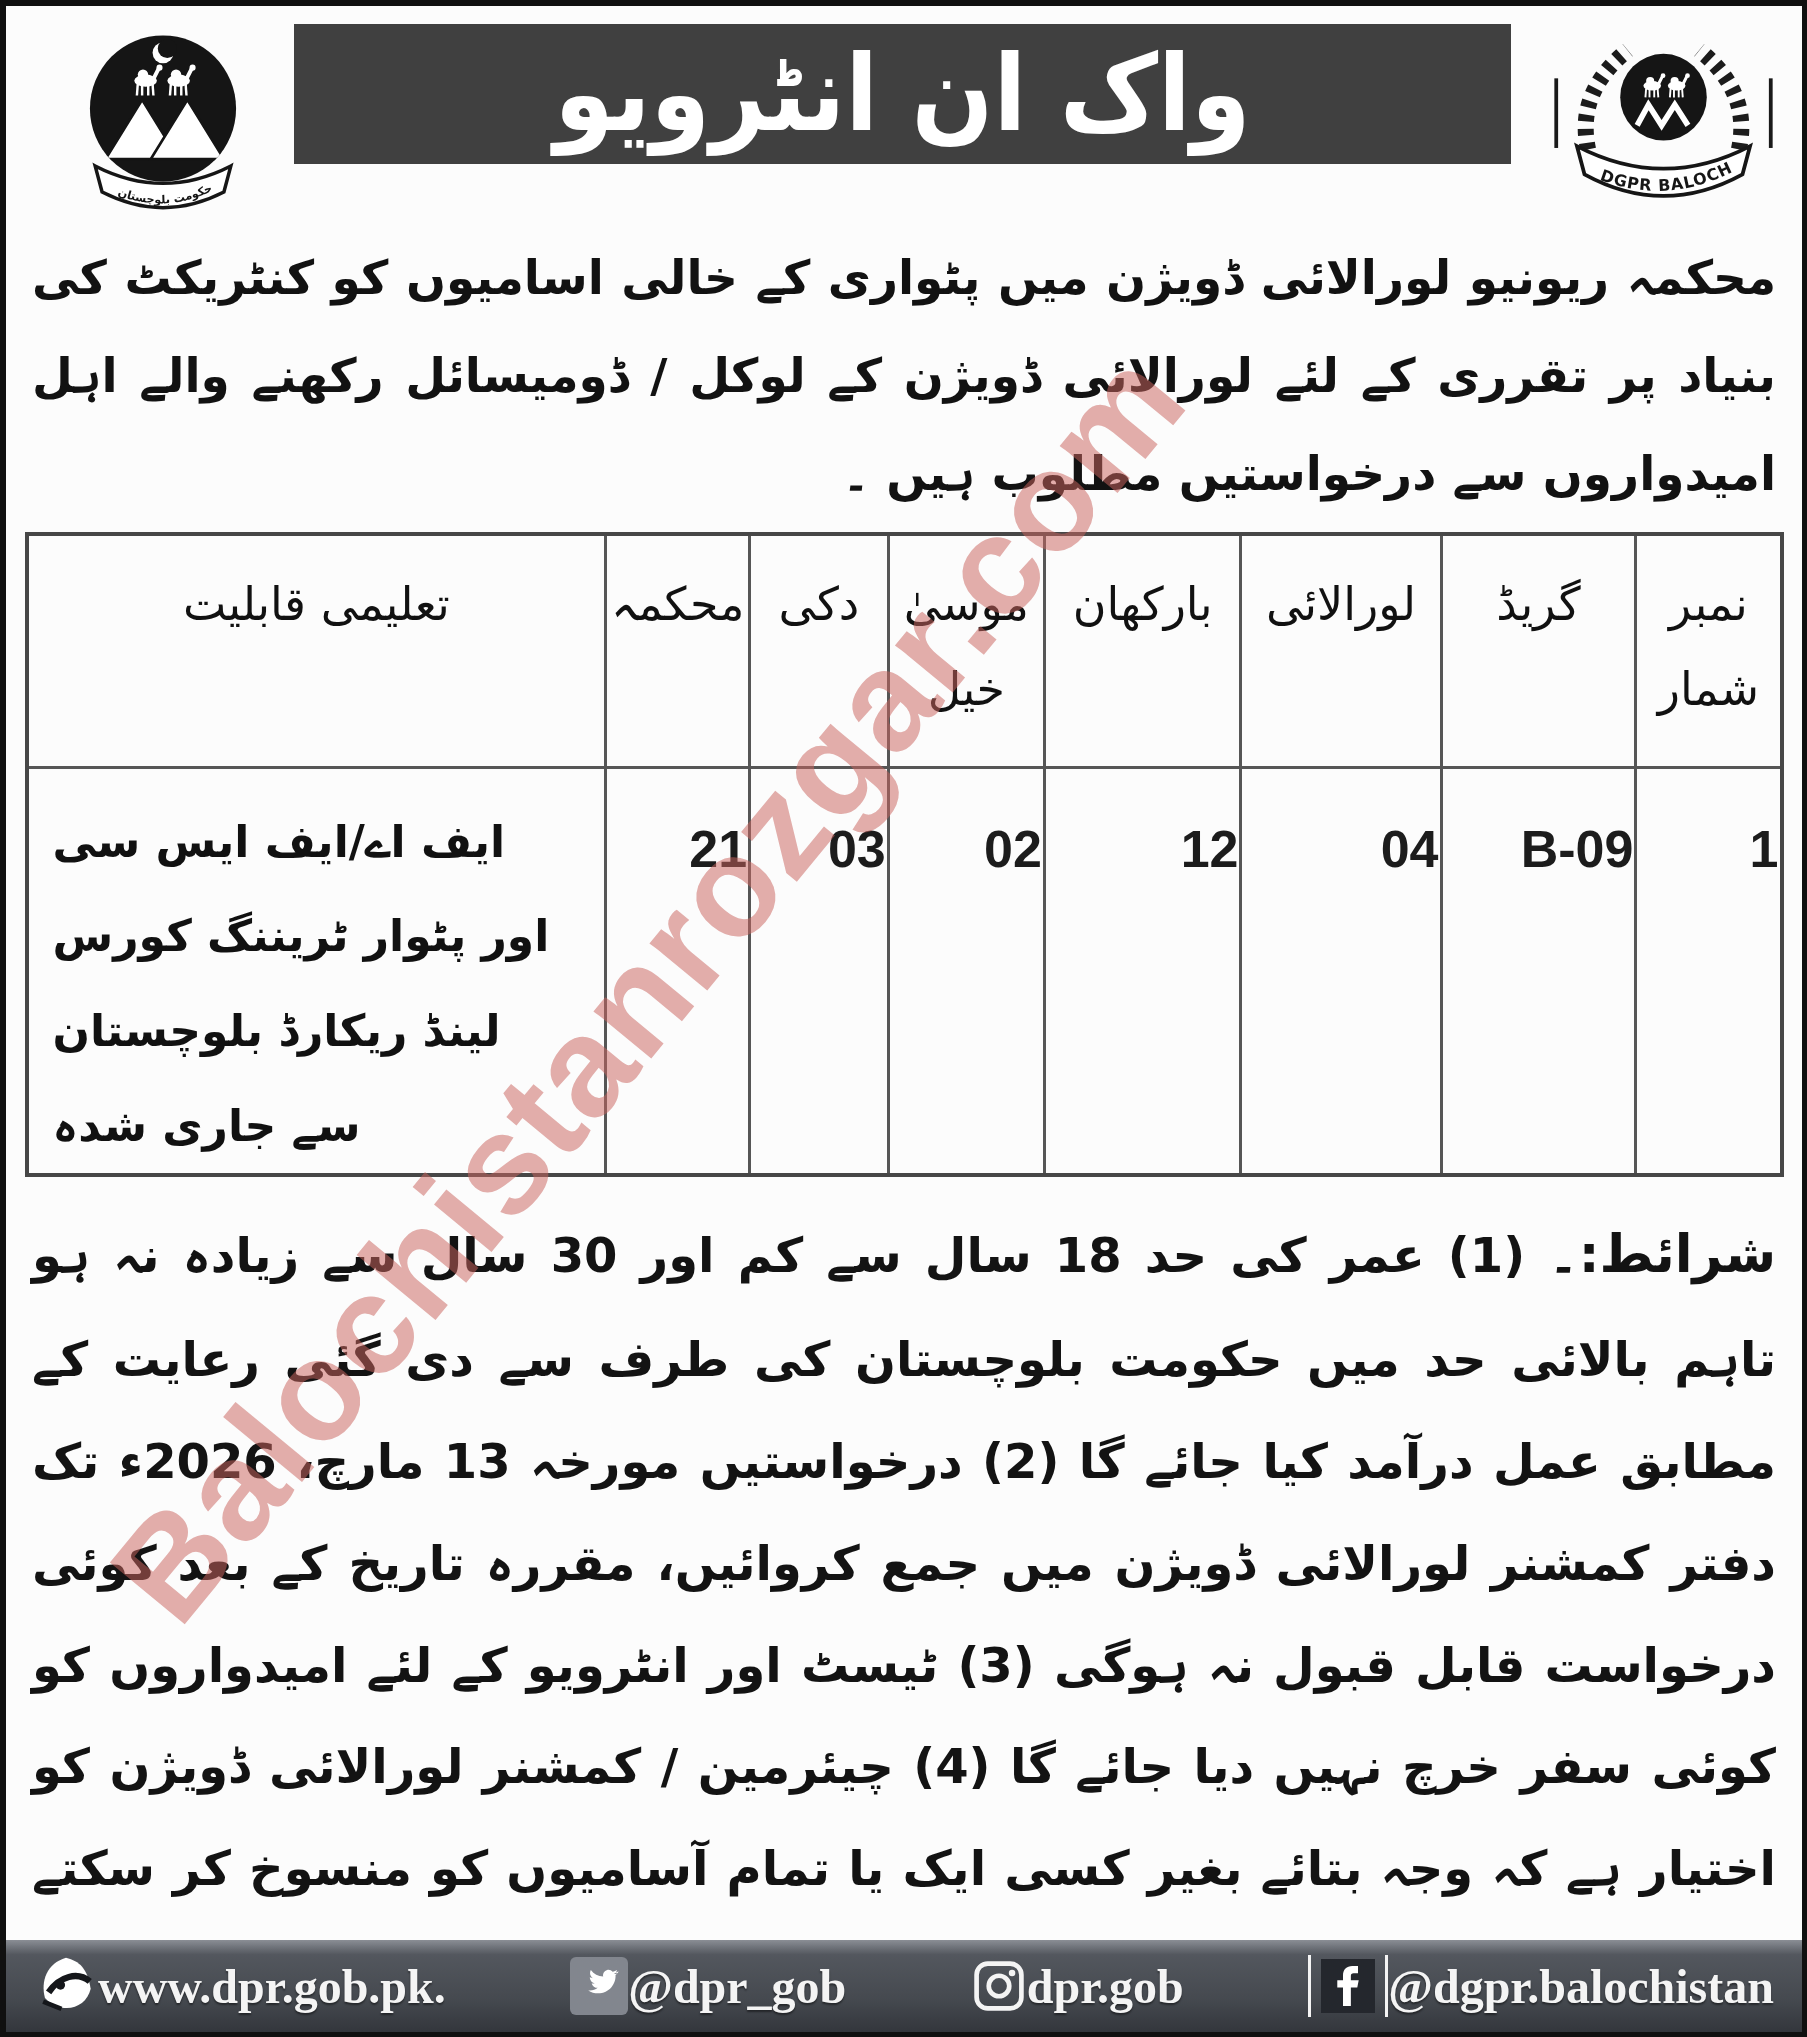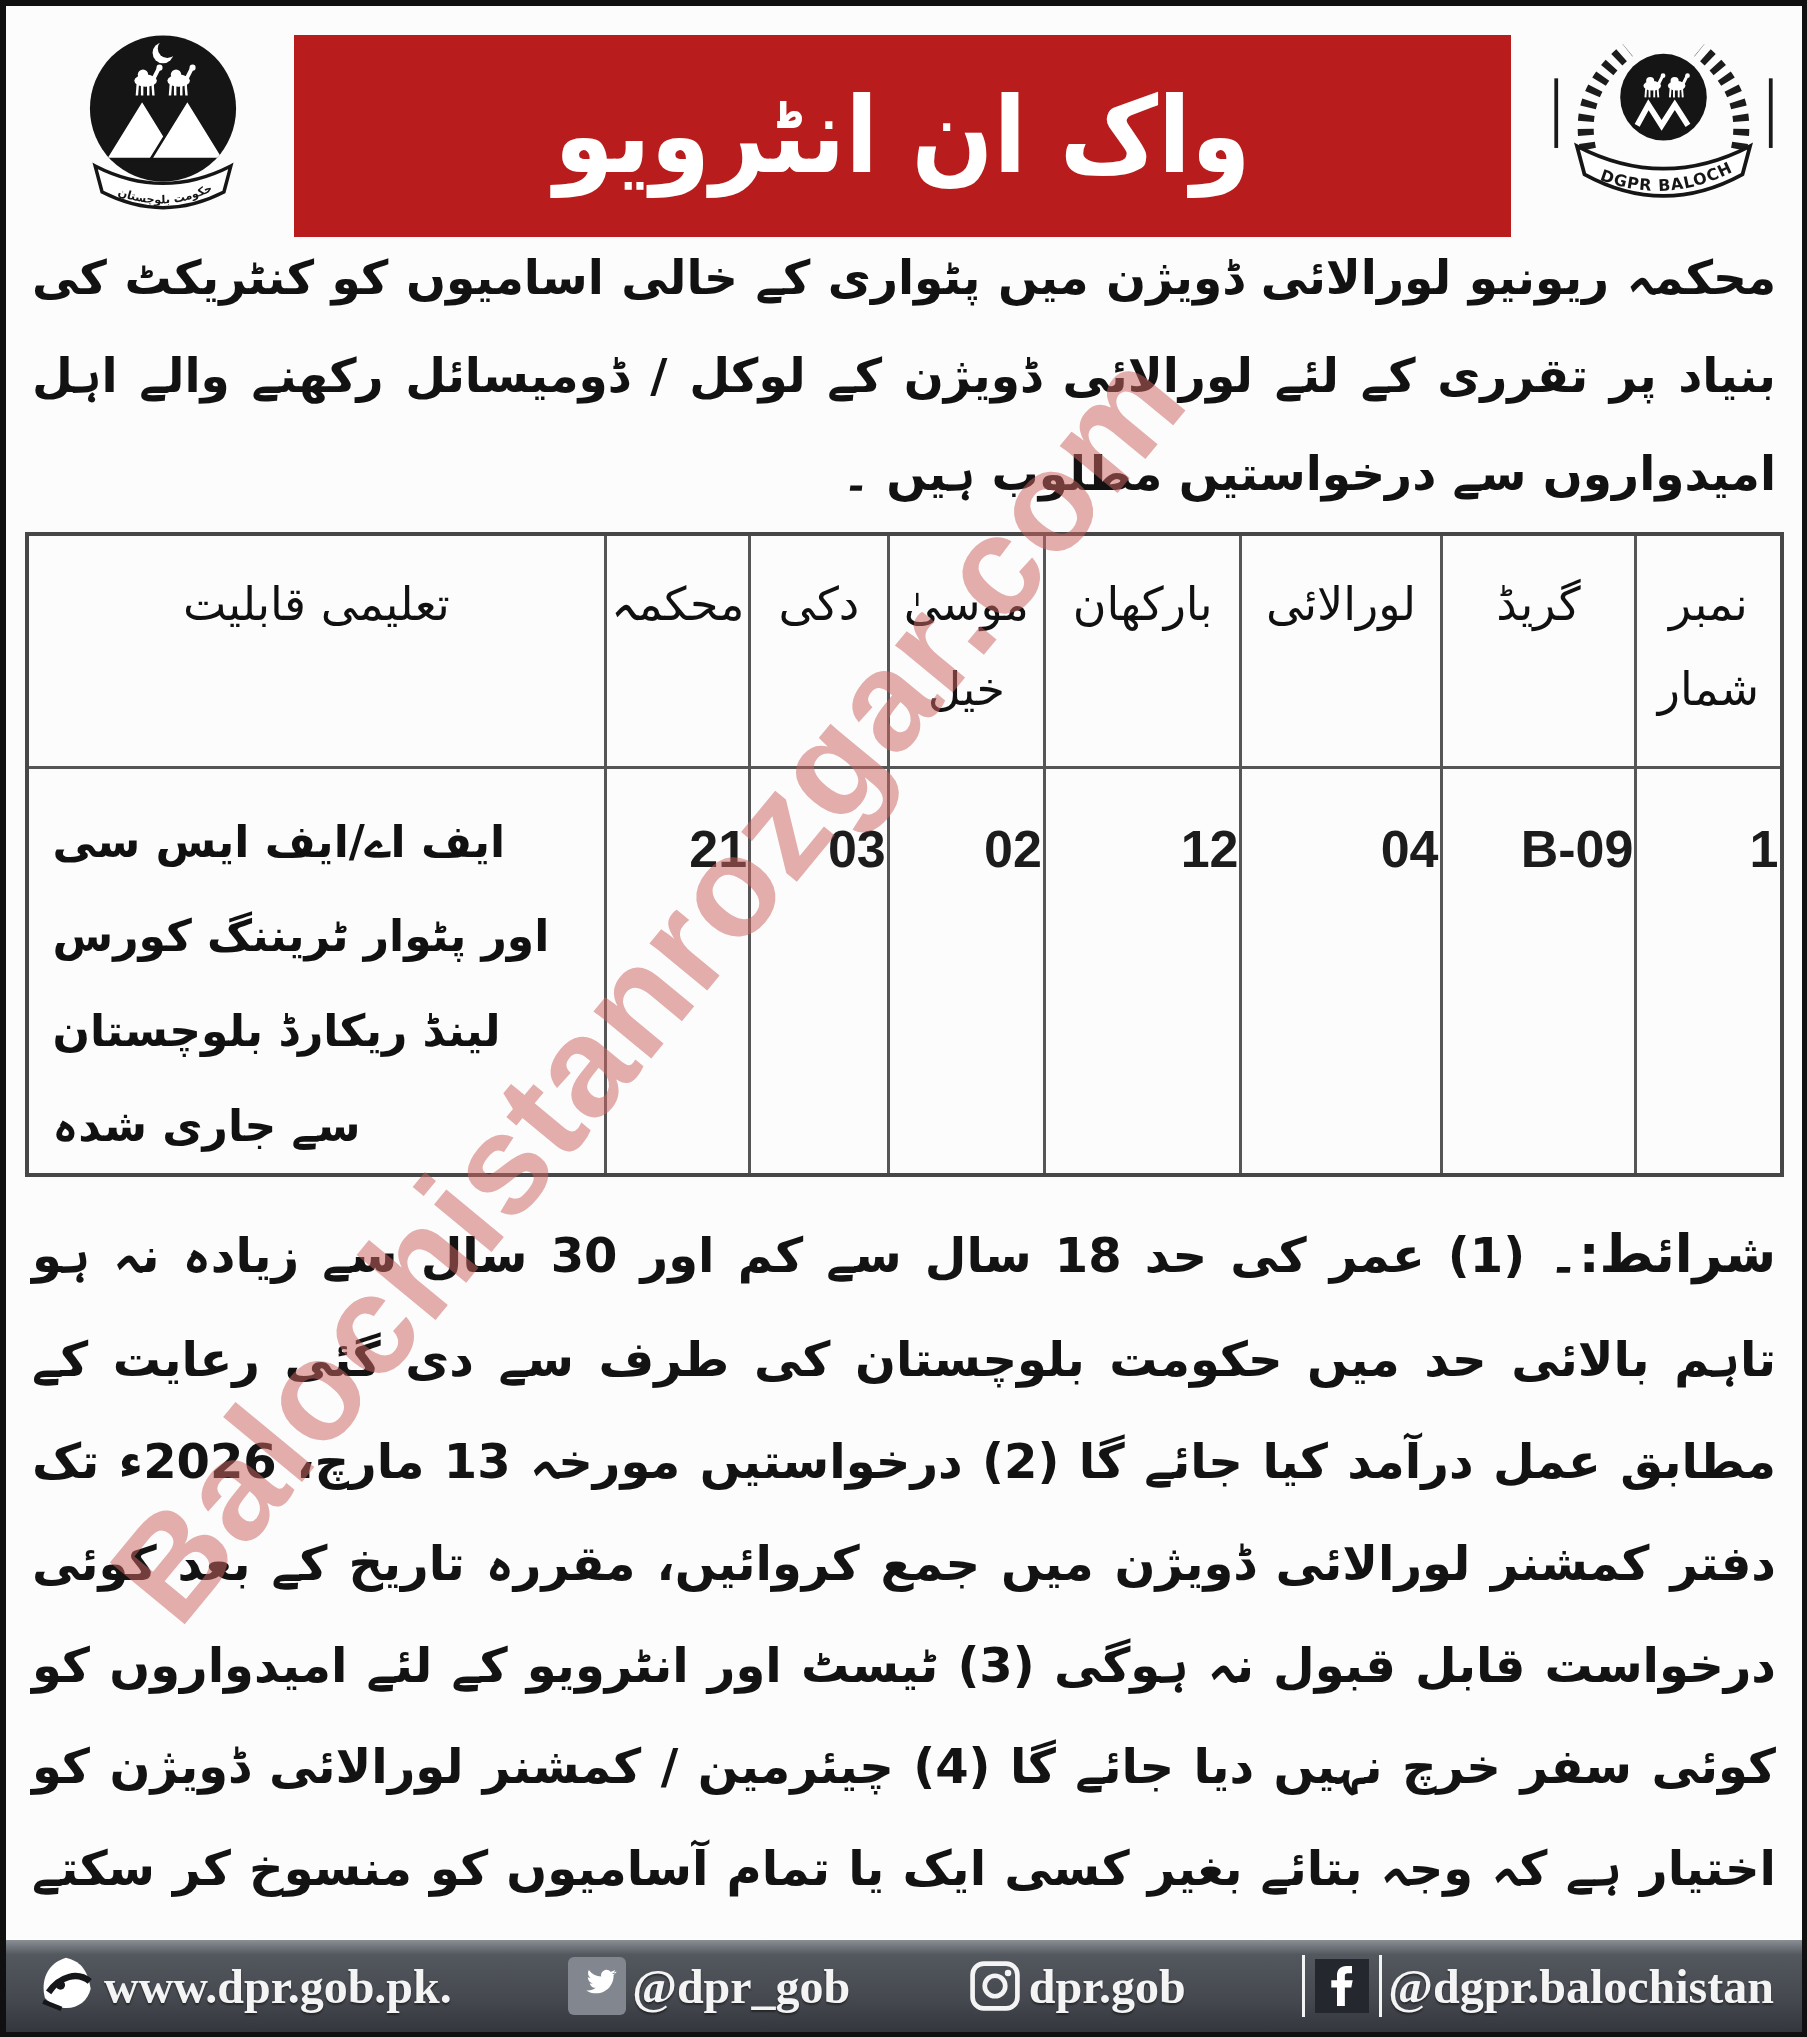--- a/index.html
+++ b/index.html
@@ -4,21 +4,21 @@
 <style>
   html,body{margin:0;padding:0;background:#e8e8e8;}
   .page{
     position:relative;width:1808px;height:2038px;margin:0 auto;
     box-sizing:border-box;border:6px solid #101010;background:#fcfcfc;
     overflow:hidden;color:#111;font-family:"DejaVu Sans","Liberation Sans",sans-serif;
   }
   
   .header{display:flex;align-items:flex-start;padding:14px 18px 0 18px;height:207px;box-sizing:border-box;}
   .emblem-left{width:174px;height:211px;margin-left:52px;flex:0 0 auto;}
-  .title-box{flex:1;background:#b91c1c;height:202px;margin:15px 32px 0 44px;
+  .title-box{flex:1;background:#404040;height:140px;margin:4px 32px 0 44px;
     display:flex;align-items:center;justify-content:center;}
   .title-text{color:#ffffff;font-size:96px;font-weight:700;letter-spacing:1px;
     transform:scaleY(1.1);direction:rtl;white-space:nowrap;}
   .logo-right{width:241px;height:207px;flex:0 0 auto;}
   
   .intro{direction:rtl;margin:16px 26px 6px 26px;font-size:47px;font-weight:700;
     line-height:2.08;text-align:justify;text-align-last:right;color:#121212;}
   
   .jobs-table{width:1759px;margin:10px auto 0 auto;border-collapse:collapse;direction:rtl;
     border:4px solid #474747;}
@@ -31,21 +31,21 @@
     font-size:44px;font-weight:700;line-height:2.15;text-align:left;padding:26px 24px 0 24px;color:#111;}
   
   .conditions{direction:rtl;margin:22px 26px 0 26px;font-size:48px;font-weight:700;
     line-height:2.12;text-align:justify;color:#131313;}
   .cond-head{font-weight:900;font-size:52px;}
   
   .footer{position:absolute;left:0;right:0;bottom:0;height:92px;
     background:linear-gradient(180deg,#8a8e95 0%,#53575e 16%,#45494f 65%,#33363c 100%);
     display:flex;align-items:center;justify-content:space-between;padding:0 28px;box-sizing:border-box;
     color:#f4f4f4;font-family:"Liberation Serif",serif;font-weight:700;font-size:48px;}
-  .f-group{display:flex;align-items:center;gap:6px;}
+  .f-group{display:flex;align-items:center;gap:0;}
   .f-text{white-space:nowrap;text-shadow:0 2px 2px rgba(0,0,0,.45);}
   .tw-badge{width:58px;height:58px;background:#82868e;border-radius:6px;display:flex;
     align-items:center;justify-content:center;}
   .fb-wrap{display:flex;align-items:center;border-left:3px solid #f4f4f4;border-right:3px solid #f4f4f4;
     padding:4px 10px;}
   .fb-box{width:54px;height:54px;background:#24272d;display:flex;align-items:center;justify-content:center;}
   
   .watermark{position:absolute;top:980px;left:642px;z-index:6;pointer-events:none;
     transform:translate(-50%,-50%) rotate(-50.5deg);
     font-family:"Liberation Sans",sans-serif;font-weight:700;font-size:141px;letter-spacing:2px;

